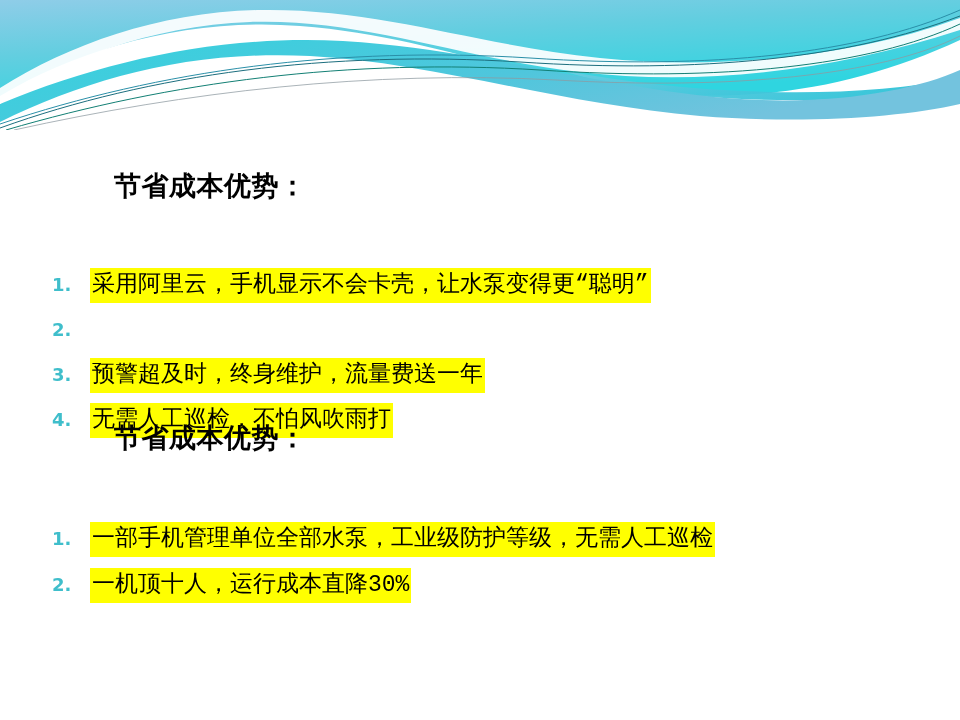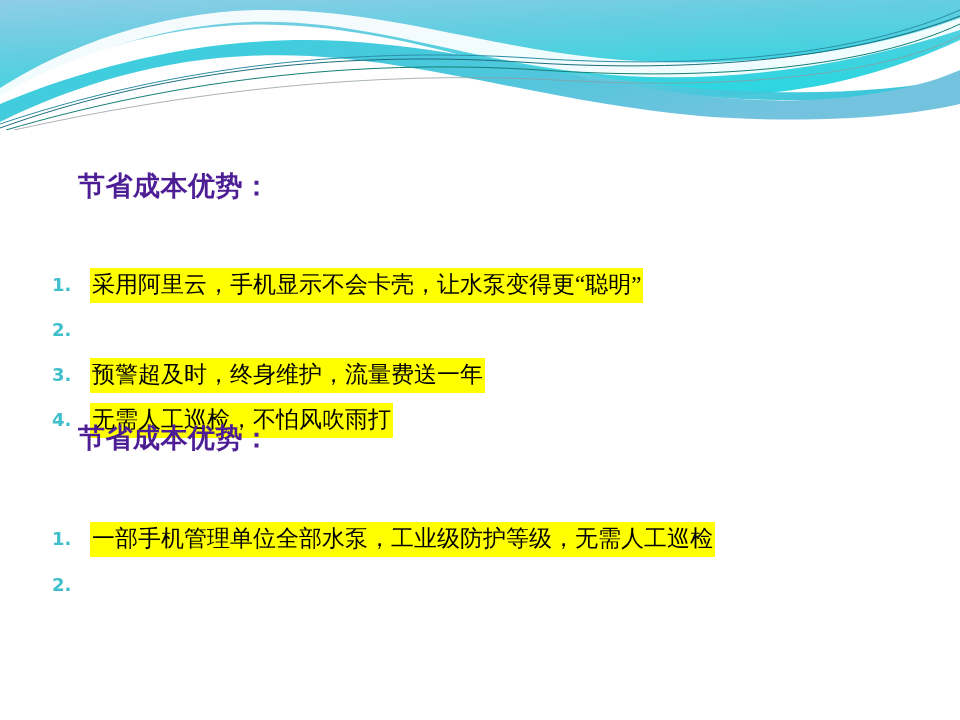--- a/index.html
+++ b/index.html
@@ -50,26 +50,26 @@
   .section {
     position: absolute;
     left: 0;
     width: 960px;
   }
   .section-a { top: 166px; }
   .section-b { top: 418px; }
 
   .heading {
     margin: 0;
-    padding: 0 0 0 78px;
+    padding: 0 0 0 114px;
     font-family: "DejaVu Serif", "Liberation Serif", serif;
     font-size: 27px;
     font-weight: bold;
     line-height: 40px;
-    color: #4c1d95;
+    color: #000000;
     letter-spacing: 0.5px;
     white-space: nowrap;
   }
 
   ol.bullets {
     list-style: none;
     margin: 0;
     padding: 0;
   }
   ol.bullets li {
@@ -92,21 +92,21 @@
     font-size: 18px;
     font-weight: bold;
     color: #3FBECB;
     line-height: inherit;
   }
 
   .hl {
     display: inline-block;
     background: #FFFF00;
     color: #000000;
-    font-family: Liberation Serif, serif;
+    font-family: Liberation Mono, monospace;
     font-size: 23px;
     line-height: 32px;
     vertical-align: middle;
     padding: 1px 2px 2px 2px;
     letter-spacing: 0px;
   }
 
   .group-a .row-1 { margin-top: 56px; }
   .group-b .row-1 { margin-top: 58px; }
 </style>
@@ -196,18 +196,19 @@
     <div class="section section-b">
       <h2 class="heading">节省成本优势：</h2>
 
       <ol class="bullets group-b">
         <li class="row-1">
           <span class="marker">1.</span>
           <span class="hl">一部手机管理单位全部水泵，工业级防护等级，无需人工巡检</span>
         </li>
         <li>
           <span class="marker">2.</span>
+          <span class="hl">一机顶十人，运行成本直降30%</span>
         </li>
       </ol>
     </div>
 
   </div>
 </div>
 
 </body></html>

